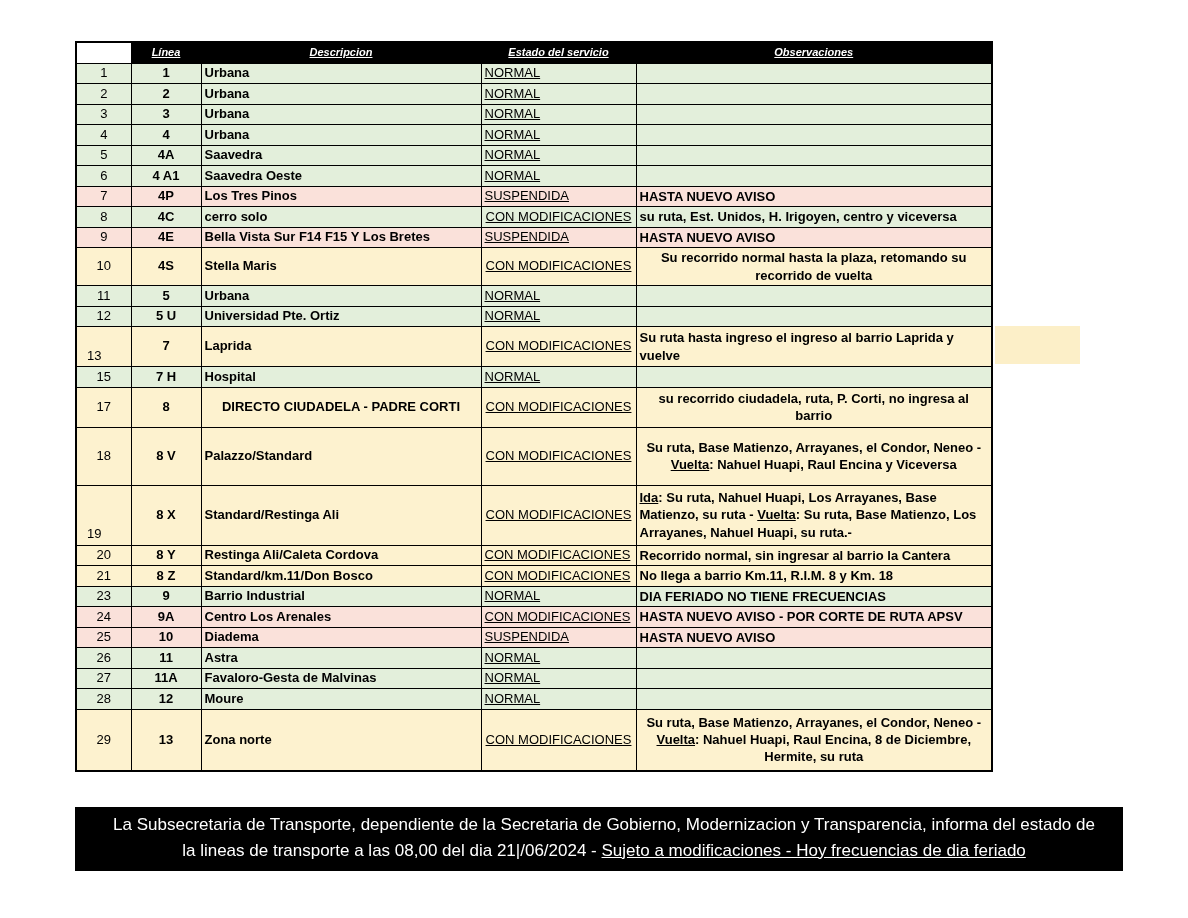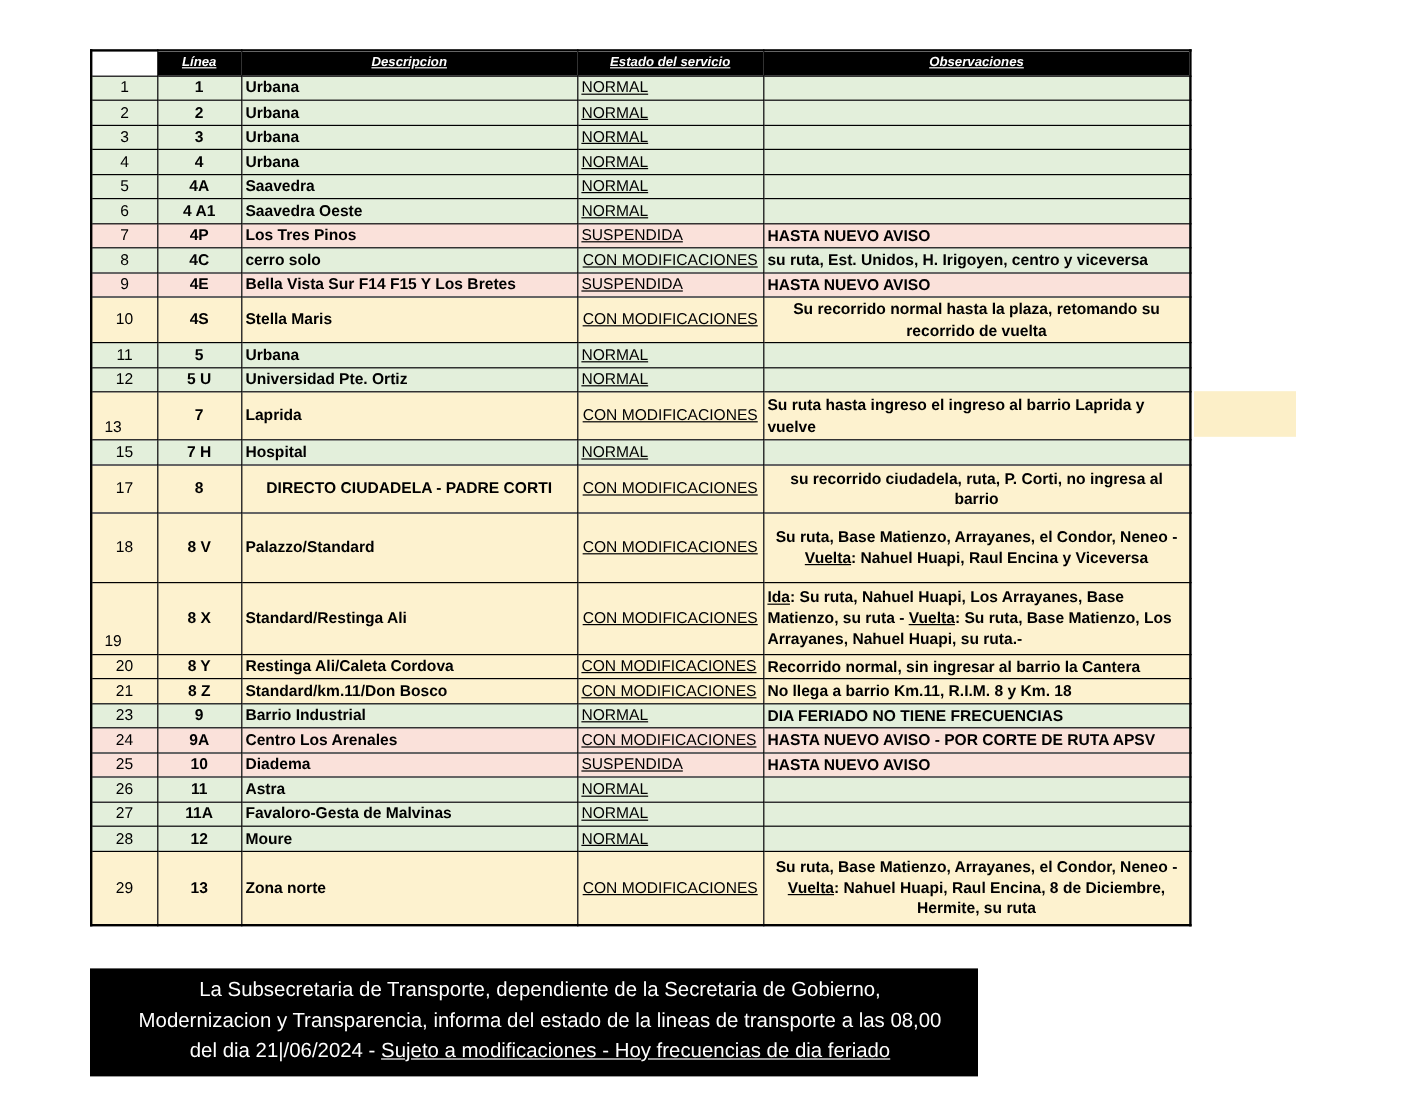--- a/index.html
+++ b/index.html
@@ -45,21 +45,21 @@
   .u{text-decoration:underline;}
 
   
   .float-note{
     position:absolute;left:995px;top:326px;width:85px;height:38px;
     background:var(--note);
   }
 
   
   .banner{
-    position:absolute;left:75px;top:807px;width:740px;
+    position:absolute;left:75px;top:807px;width:1048px;
     background:var(--banner-bg);color:var(--banner-fg);
     box-sizing:border-box;padding:5px 26px 8px 36px;
     text-align:center;
   }
   .banner p{
     margin:0;font-size:17px;line-height:25.5px;font-weight:normal;
   }
 </style>
 </head>
 <body>

